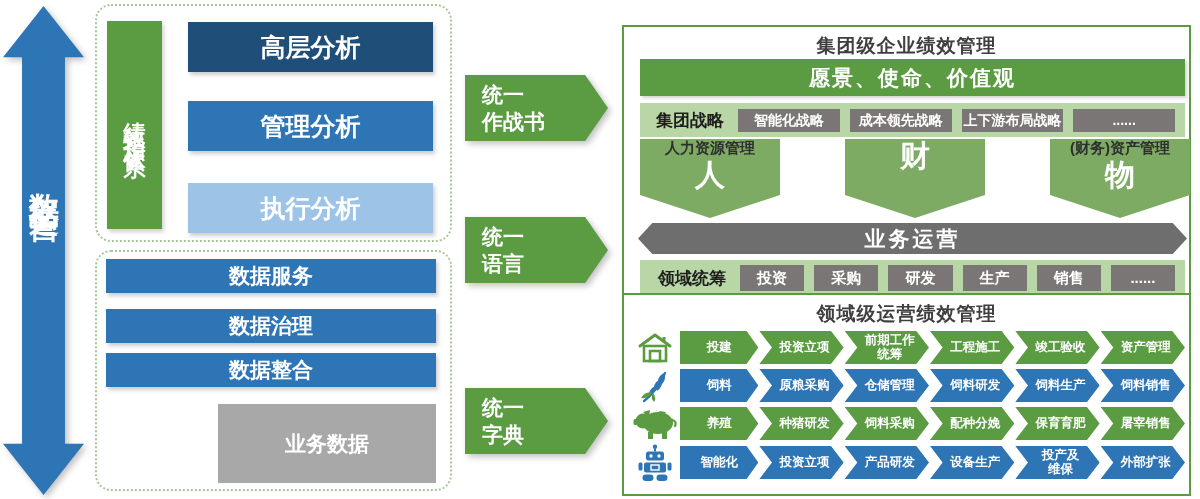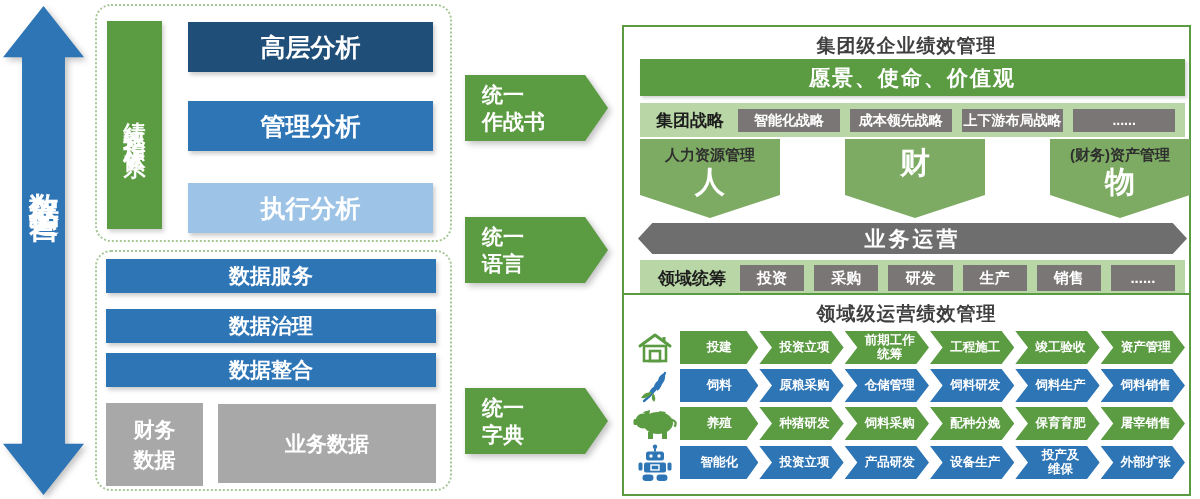--- a/index.html
+++ b/index.html
@@ -97,21 +97,21 @@
   .chip {
     background:#7b7676; color:#fff; font-weight:bold; text-align:center; flex:1;
     white-space:nowrap; overflow:hidden;
   }
   #strategy-strip .chip { font-size:14px; height:23px; line-height:23px; }
   #domain-strip   .chip { font-size:15px; height:26px; line-height:26px; }
 
   .banner {
     position:absolute; top:112px; width:140px; height:79px; background:#7dab63;
     clip-path:polygon(0 0, 100% 0, 100% 71%, 50% 100%, 0 71%);
-    text-align:center; padding-top:7px;
+    text-align:center; 
   }
   #banner-0 { left:16px; } #banner-1 { left:221px; } #banner-2 { left:426px; }
   .banner-title { font-size:15px; font-weight:bold; color:#2e2e2e; }
   .banner-big   { font-size:30px; font-weight:bold; color:#fff; line-height:1.1; }
 
   #op-arrow {
     position:absolute; left:14px; top:196px; width:549px; height:31px; background:#6e6e6e;
     clip-path:polygon(2.6% 0, 97.4% 0, 100% 50%, 97.4% 100%, 2.6% 100%, 0 50%);
     display:flex; align-items:center; justify-content:center;
     color:#fff; font-size:21px; font-weight:bold; letter-spacing:3px;
@@ -148,22 +148,20 @@
     </div>
     <div class="kpi-bar" id="kpi-bar-0">高层分析</div>
     <div class="kpi-bar" id="kpi-bar-1">管理分析</div>
     <div class="kpi-bar" id="kpi-bar-2">执行分析</div>
   </div>
 
   <div class="dashed" id="data-panel">
     <div class="data-bar" id="data-bar-0">数据服务</div>
     <div class="data-bar" id="data-bar-1">数据治理</div>
     <div class="data-bar" id="data-bar-2">数据整合</div>
-    <div class="gray-block" id="fin-block">财务
-数据</div>
     <div class="gray-block" id="biz-block">业务数据</div>
   </div>
 
   <div class="shadowed flow-arrow-wrap" id="flow-0">
     <div class="flow-arrow">统一
 作战书</div>
   </div>
   <div class="shadowed flow-arrow-wrap" id="flow-1">
     <div class="flow-arrow">统一
 语言</div>

